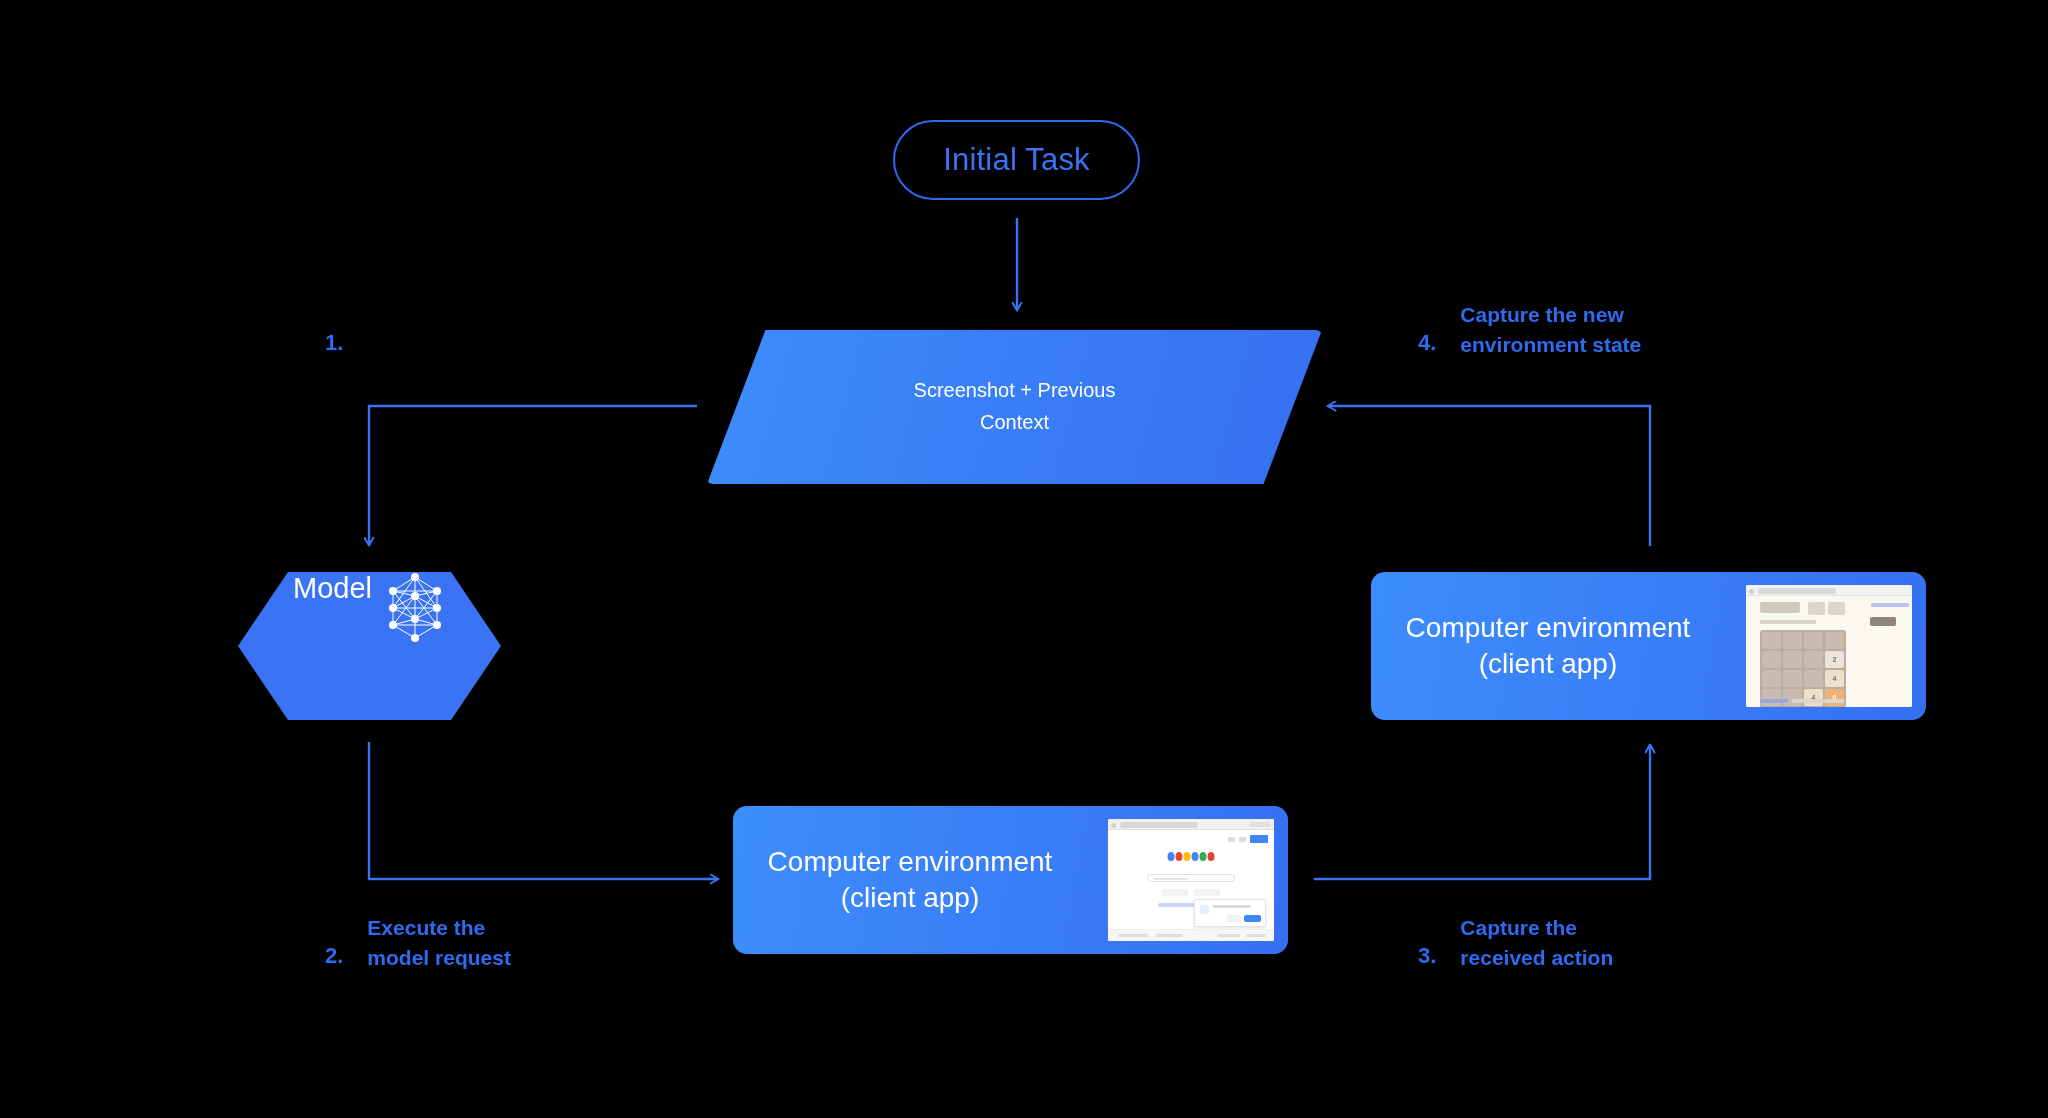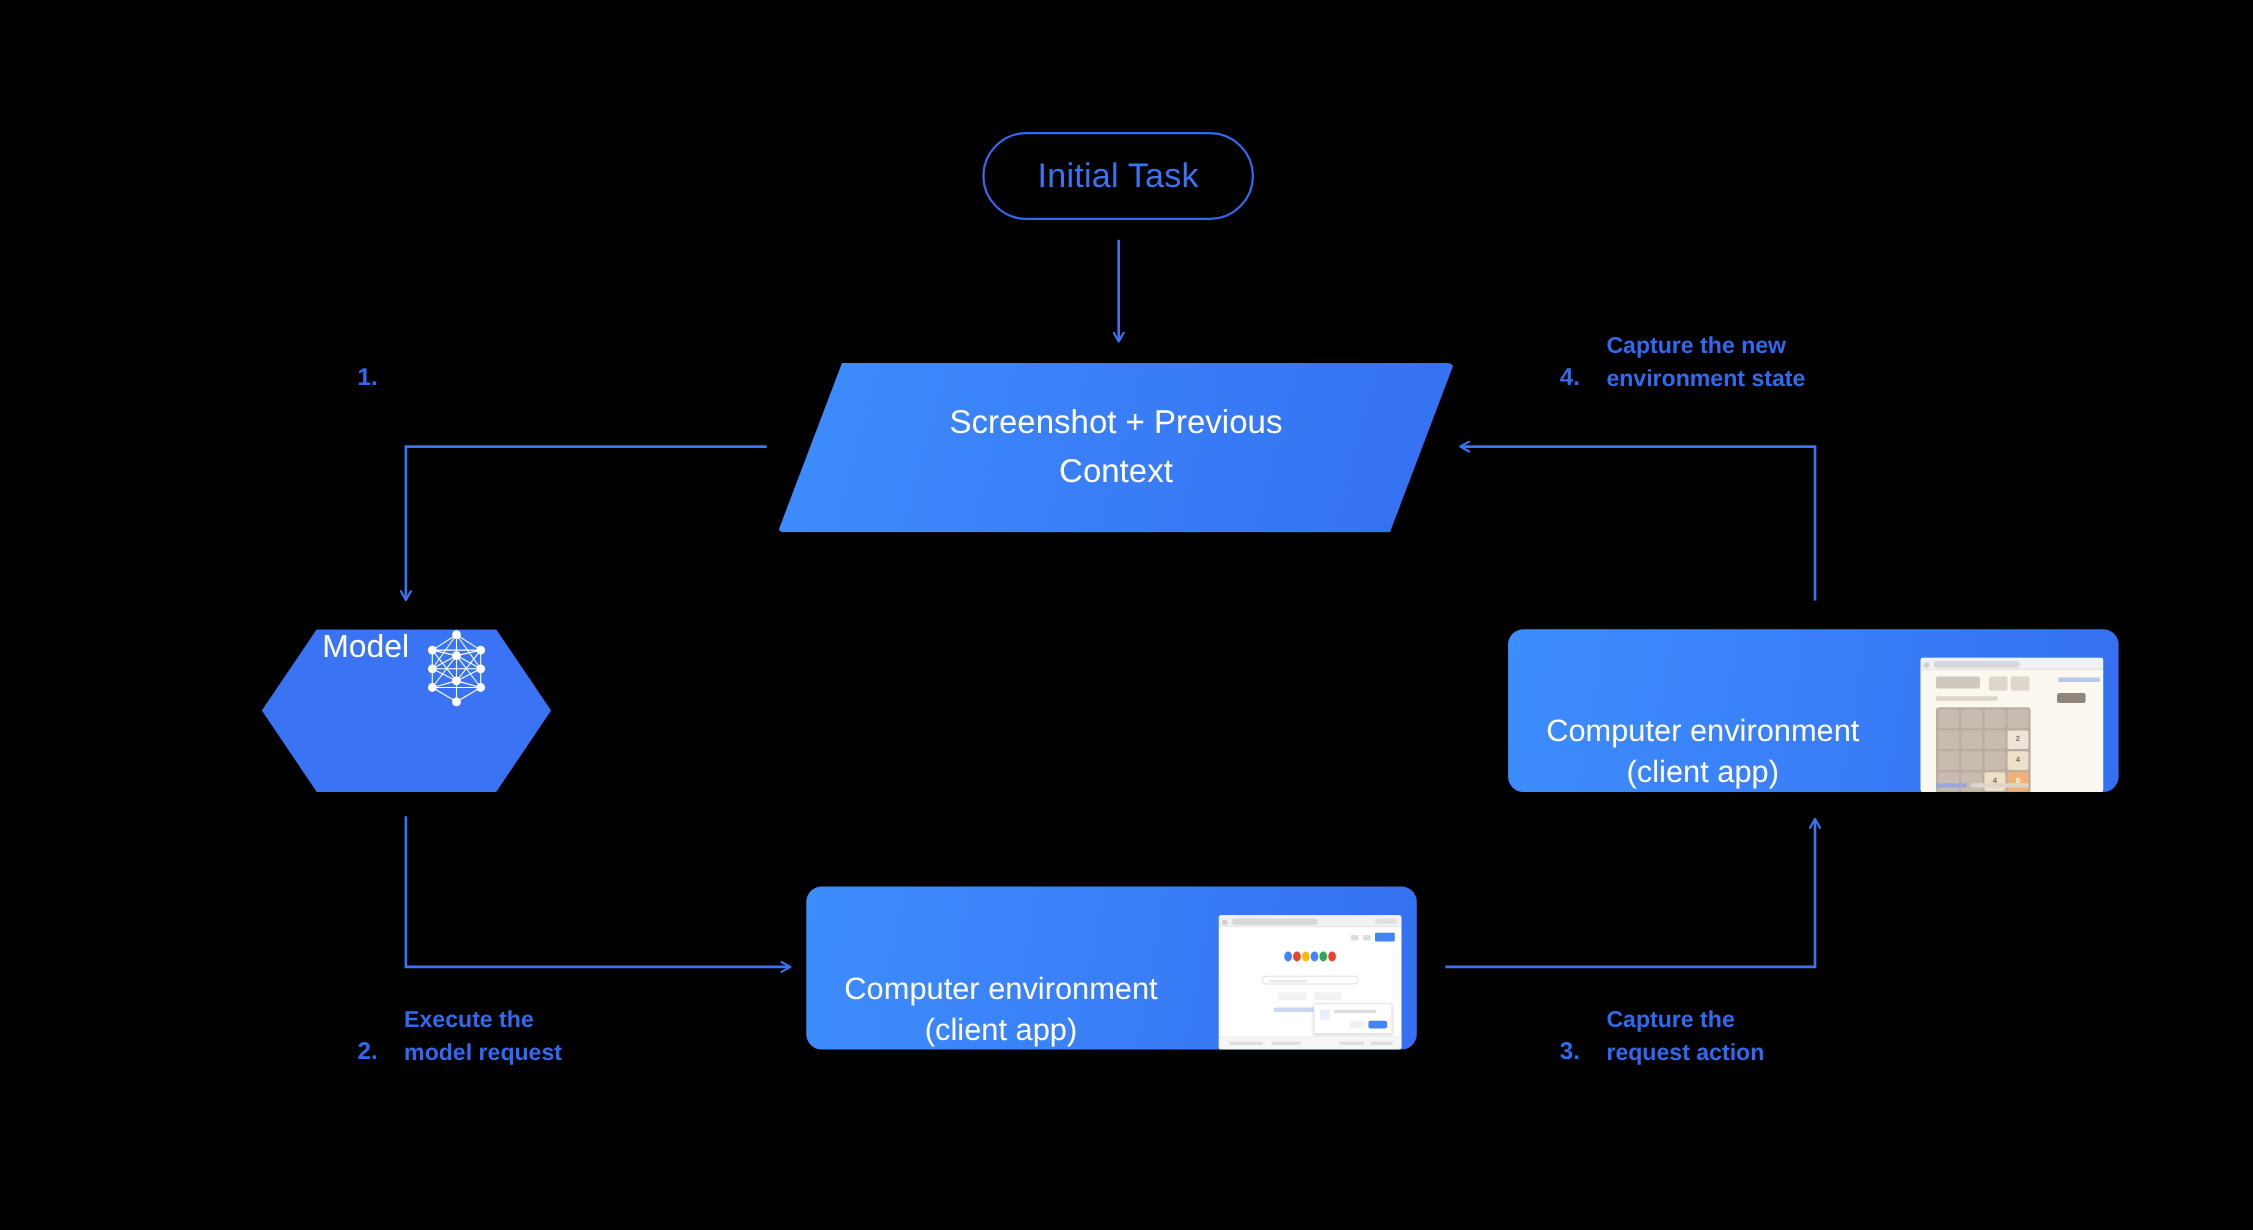--- a/index.html
+++ b/index.html
@@ -28,42 +28,42 @@
   .para-shape {
     position:absolute; inset:0;
     background:linear-gradient(105deg,#3d8dfc 0%,#3a81f8 38%,#3570f1 100%);
     -webkit-clip-path:polygon(9.5% 0,100% 0,90.5% 100%,0 100%);
     clip-path:polygon(9.5% 0,100% 0,90.5% 100%,0 100%);
     border-radius:6px;
   }
   .para-text {
     position:absolute; inset:0; display:flex; flex-direction:column;
     align-items:center; justify-content:center; gap:6px;
-    color:#fff; font-size:30px; line-height:1.28; text-align:center;
+    color:#fff; font-size:20px; line-height:1.28; text-align:center;
   }
 
   
   .hex-wrap { position:absolute; left:238px; top:572px; width:263px; height:148px; }
   .hex-shape {
     position:absolute; inset:0; background:#3a74f5;
     -webkit-clip-path:polygon(19% 0,81% 0,100% 50%,81% 100%,19% 100%,0 50%);
     clip-path:polygon(19% 0,81% 0,100% 50%,81% 100%,19% 100%,0 50%);
   }
   .hex-inner {
     position:absolute; inset:0; display:flex; 
     justify-content:center; gap:12px;
   }
   .hex-label { color:#fff; font-size:29px; }
   .nn-icon { width:62px; height:72px; display:block; }
 
   
   .card {
     position:absolute; border-radius:14px; overflow:hidden;
     background:linear-gradient(100deg,#3d8dfc 0%,#3a80f8 45%,#3470f1 100%);
-    display:flex; align-items:flex-end;gap:37px;
+    display:flex; align-items:center;gap:37px;
   }
   .card-bottom { left:733px; top:806px; width:555px; height:148px; }
   .card-right  { left:1371px; top:572px; width:555px; height:148px; }
   .card-label {
     color:#fff; font-size:28px; line-height:1.3; text-align:center;
     flex:1 1 auto; padding-left:16px;
   }
   .thumb {
     width:166px; height:122px; margin-right:14px; flex:0 0 auto;
     background:#fff; border-radius:2px; position:relative; overflow:hidden;
@@ -313,21 +313,21 @@
     <span class="step-text">
       <span>Execute the</span><br>
       <span>model request</span>
     </span>
   </div>
 
   <div class="step s3">
     <span class="step-num">3.</span>
     <span class="step-text">
       <span>Capture the</span><br>
-      <span>request action</span>
+      <span>received action</span>
     </span>
   </div>
 
   <div class="step s4">
     <span class="step-num">4.</span>
     <span class="step-text">
       <span>Capture the new</span><br>
       <span>environment state</span>
     </span>
   </div>

